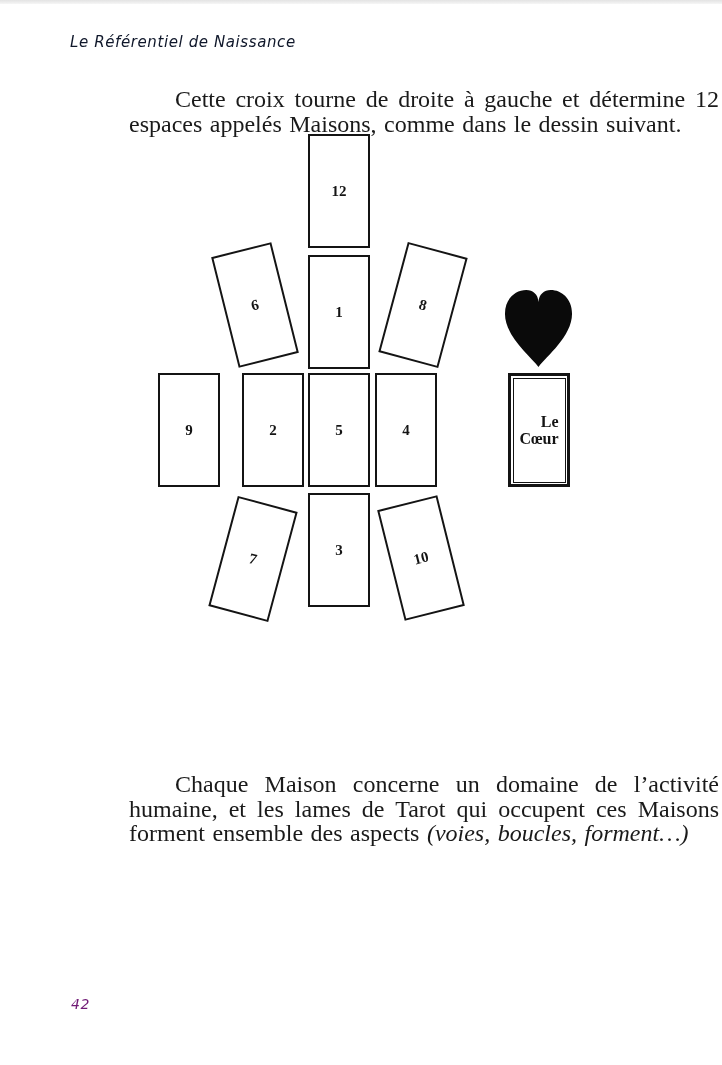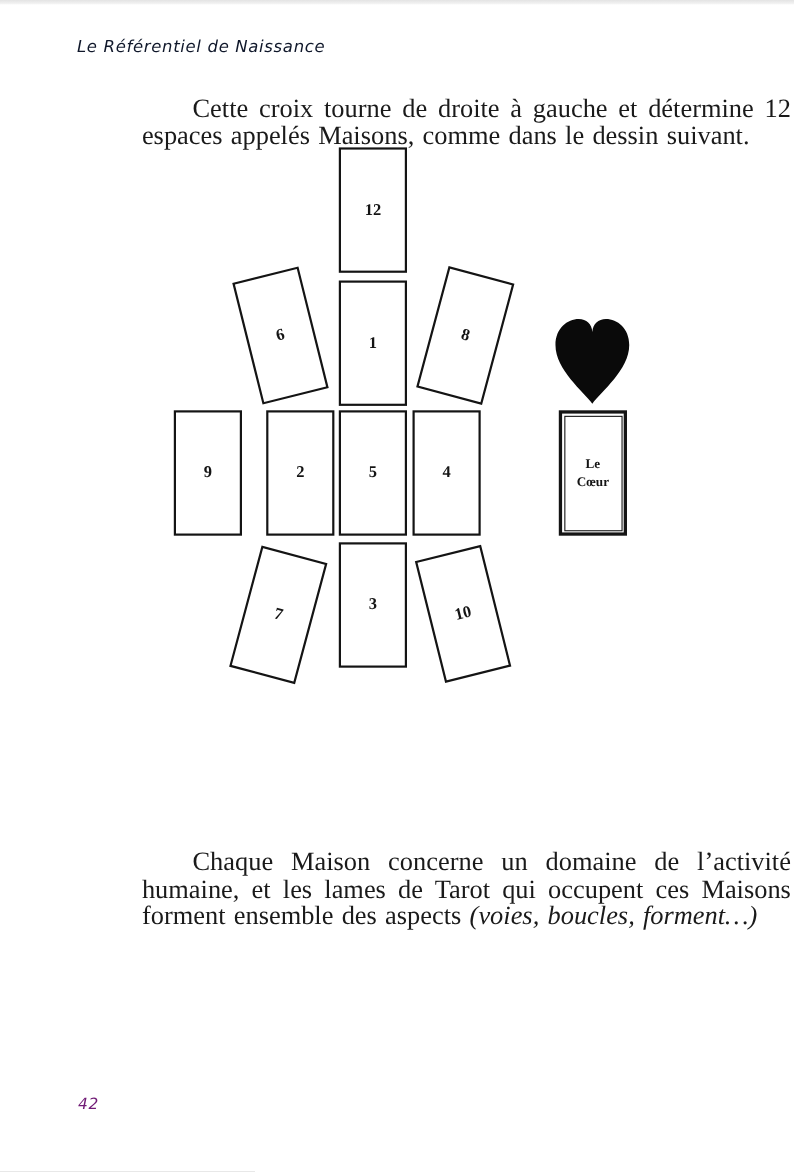--- a/index.html
+++ b/index.html
@@ -66,21 +66,21 @@
   .card--h2 {left:242px;top:373px;}
   .card--h5 {left:308px;top:373px;}
   .card--h4 {left:375px;top:373px;}
   .card--h7 {left:222px;top:502px;transform:rotate(15deg);}
   .card--h3 {left:308px;top:493px;}
   .card--h10{left:390px;top:501px;transform:rotate(-14deg);}
   .card--h11{left:308px;top:613px;}
   .card--coeur{
     left:508px;top:373px;
     border-width:3px;
-    font-size:12px;line-height:17px;text-align:center;
+    font-size:16px;line-height:17px;text-align:right;
   }
   .card--coeur::before{
     content:"";position:absolute;inset:1.5px;
     border:1px solid #141414;
   }
   .heart-icon{
     position:absolute;left:503px;top:289px;width:71px;height:79px;
   }
 </style>
 </head>

